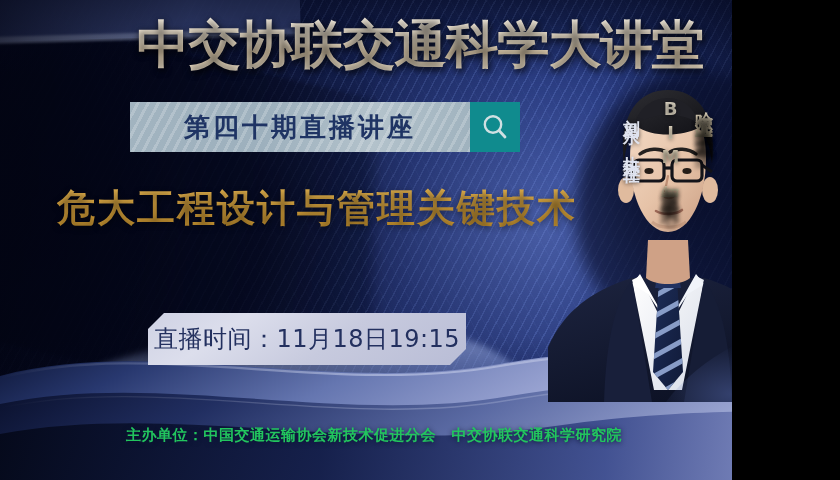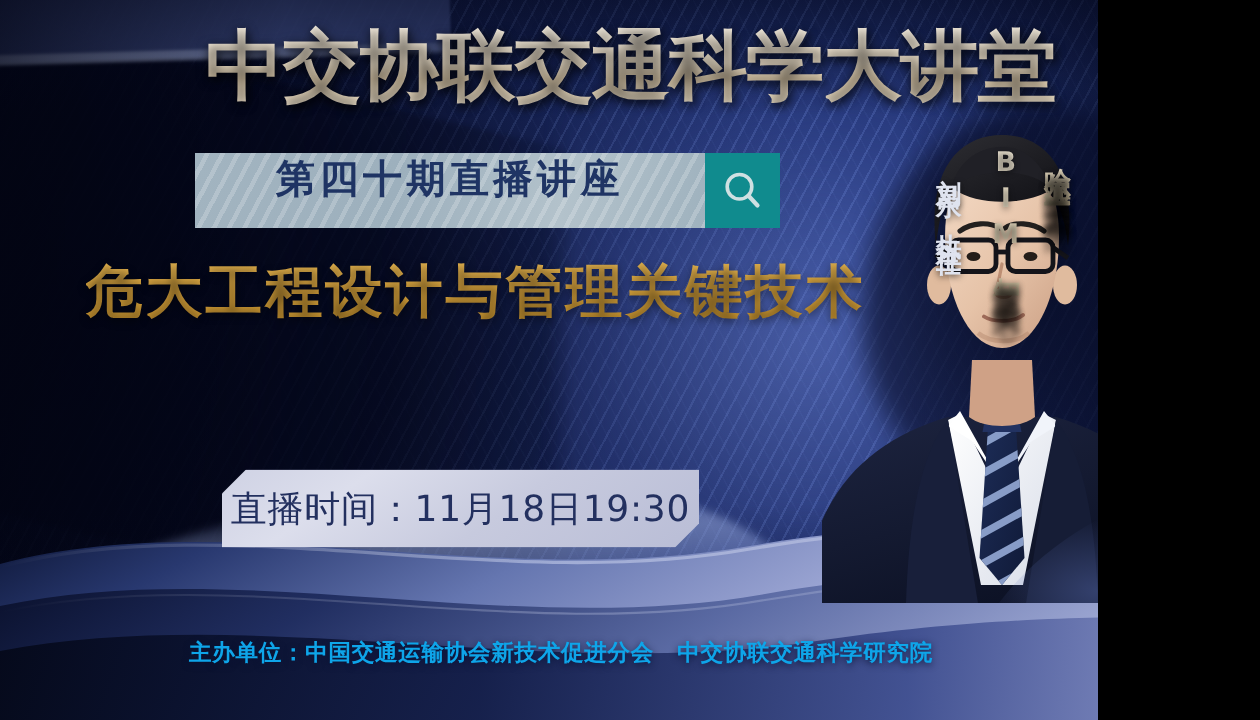--- a/index.html
+++ b/index.html
@@ -171,21 +171,21 @@
     left: 130px; top: 102px;
     width: 390px; height: 50px;
     display: flex;
     align-items: stretch;
   }
   .sub-banner-body {
     flex: 1;
     position: relative;
     background: linear-gradient(100deg, #a2b4c0 0%, #9db0bd 40%, #b3c2cb 72%, #9fb2be 100%);
     display: flex;
-    align-items: flex-start;
+    align-items: center;
     justify-content: center;
     overflow: hidden;
   }
   .sub-banner-body::after {
     content: "";
     position: absolute;
     inset: 0;
     background: repeating-linear-gradient(
       118deg,
       rgba(255,255,255,0.00) 0px,
@@ -209,21 +209,21 @@
     background: #108b8e;
     display: flex;
     align-items: center;
     justify-content: center;
   }
   .sub-banner-icon svg { display: block; }
 
   
   .lecture-title {
     position: absolute;
-    left: 57px; top: 168px;
+    left: 57px; top: 182px;
     font-size: 38px;
     line-height: 52px;
     font-weight: bold;
     letter-spacing: 2px;
     color: #d2a03b;
     background: linear-gradient(to bottom, #e7b855 0%, #d7a23c 50%, #c28f2c 100%);
     -webkit-background-clip: text;
     background-clip: text;
     -webkit-text-fill-color: transparent;
     text-shadow: 0 2px 6px rgba(0,0,0,0.45);
@@ -299,21 +299,21 @@
   }
 
   
   .footer-text {
     position: absolute;
     left: 16px; right: 0;
     top: 426px;
     text-align: center;
     font-size: 15px;
     font-weight: bold;
-    color: #0ea5e9;
+    color: #22c55e;
     letter-spacing: 0.5px;
     text-shadow: 0 1px 5px rgba(10,18,50,0.85);
     font-family: "DejaVu Sans", "Liberation Sans", sans-serif;
   }
 </style>
 </head>
 <body>
 
 <div id="poster">
 
@@ -469,21 +469,21 @@
       <svg width="30" height="30" viewBox="0 0 30 30" aria-hidden="true">
         <circle cx="13" cy="12.5" r="8.2" fill="none" stroke="#cfe0e2" stroke-width="2.4"></circle>
         <line x1="19" y1="18.5" x2="25" y2="25" stroke="#cfe0e2" stroke-width="2.8" stroke-linecap="round"></line>
       </svg>
     </div>
   </div>
 
   <div class="lecture-title">危大工程设计与管理关键技术</div>
 
   <div class="time-banner">
-    <span class="time-banner-text">直播时间：11月18日19:30</span>
+    <span class="time-banner-text">直播时间：11月18日19:15</span>
   </div>
 
   <div class="vcol vcol-org">哈尔滨工业大学土木工程学院</div>
   <div class="vcol vcol-center">BIM与智慧工地研究中心</div>
   <div class="vcol vcol-speaker">刘昌永  执行主任</div>
 
   <div class="footer-text">主办单位：中国交通运输协会新技术促进分会　中交协联交通科学研究院</div>
 
 </div>
 

